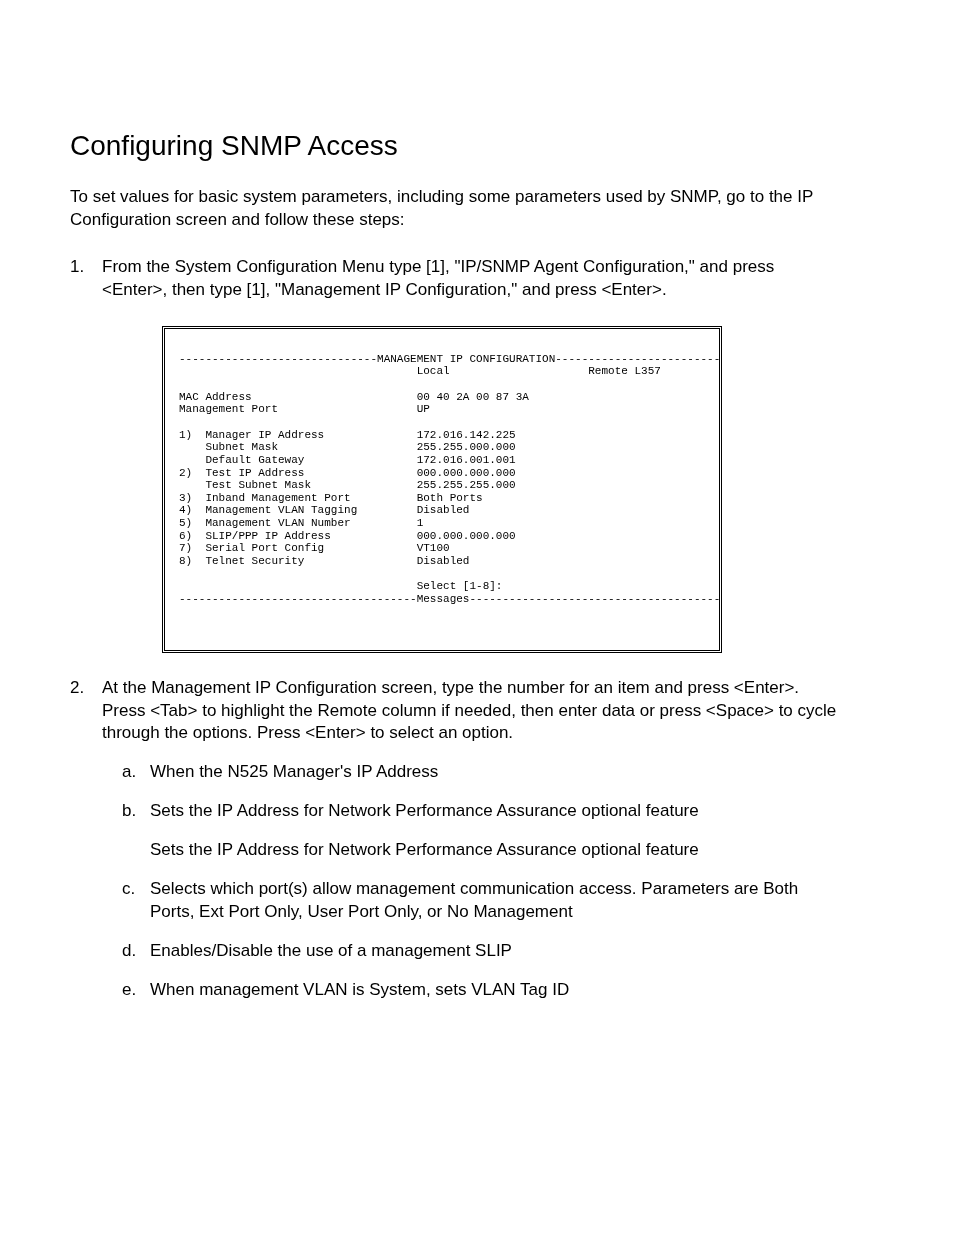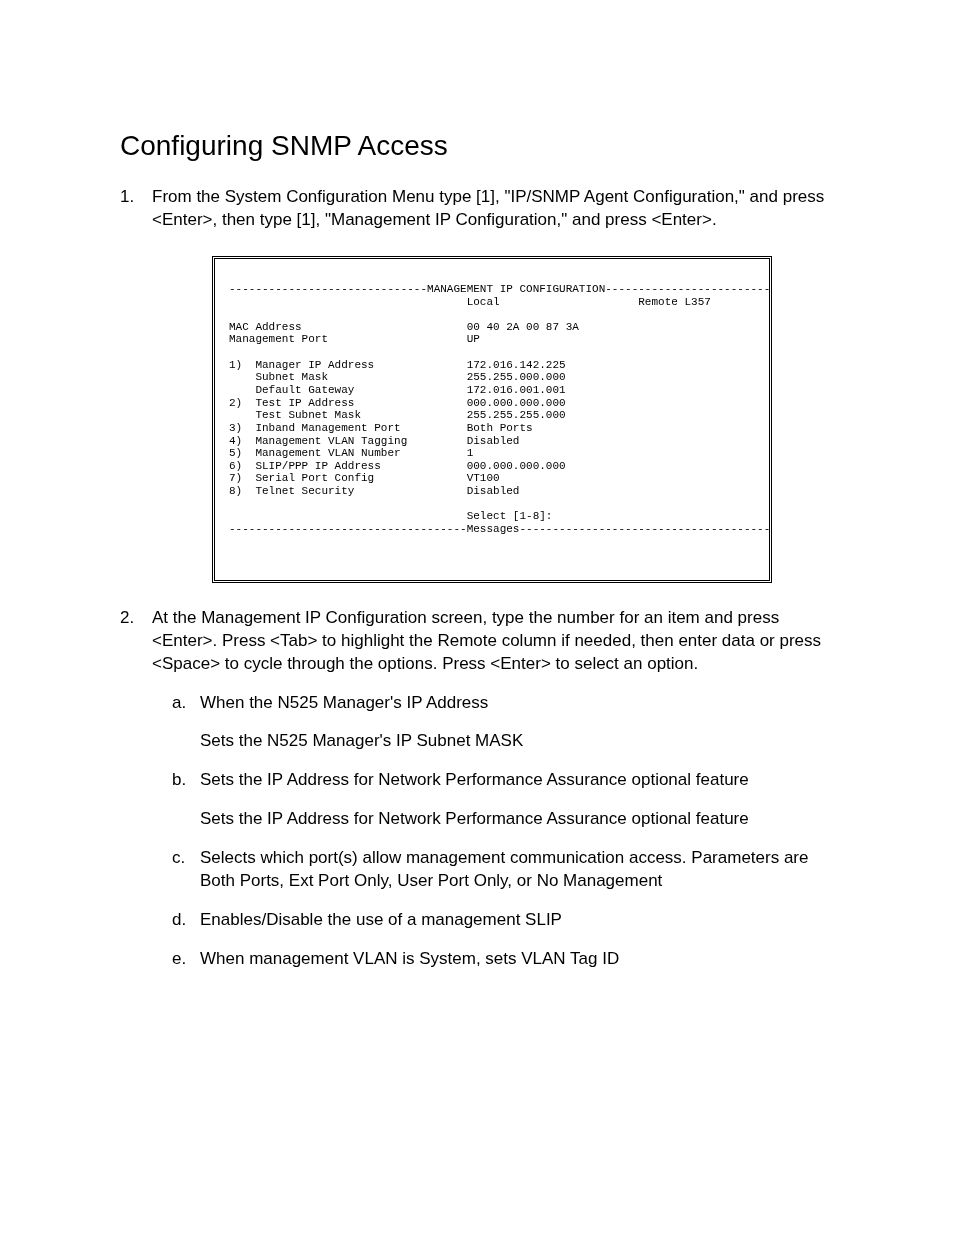--- a/index.html
+++ b/index.html
@@ -6,21 +6,21 @@
     font-family: Arial, Helvetica, sans-serif;
     font-size: 17px;
     color: #000;
     background: #fff;
     margin: 0;
     padding: 0;
   }
   .page {
     width: 954px;
     min-height: 1235px;
-    padding: 130px 110px 80px 120px;
+    padding: 130px 110px 80px 70px;
     box-sizing: border-box;
   }
   h1 {
     font-size: 28px;
     font-weight: normal;
     margin: 0 0 24px 0;
   }
   p.intro {
     margin: 0 0 24px 0;
     line-height: 1.35;
@@ -74,20 +74,21 @@
   }
   .desc:last-child {
     margin-bottom: 0;
   }
 </style>
 </head>
 <body>
 
 <div class="page">
   <h1>Configuring SNMP Access</h1>
+  <p class="intro">To set values for basic system parameters, including some parameters used by SNMP, go to the IP Configuration screen and follow these steps:</p>
 
   <ol class="main">
     <li>
       <span class="num">1.</span>
       <span>From the System Configuration Menu type [1], "IP/SNMP Agent Configuration," and press &lt;Enter&gt;, then type [1], "Management IP Configuration," and press &lt;Enter&gt;.</span>
 
       <div class="terminal-wrap">
         <div class="terminal" id="terminal">------------------------------MANAGEMENT IP CONFIGURATION---------------------------
                                     Local                     Remote L357
 
@@ -112,21 +113,20 @@
     </li>
 
     <li>
       <span class="num">2.</span>
       <span>At the Management IP Configuration screen, type the number for an item and press &lt;Enter&gt;. Press &lt;Tab&gt; to highlight the Remote column if needed, then enter data or press &lt;Space&gt; to cycle through the options. Press &lt;Enter&gt; to select an option.</span>
 
       <ol class="sub" id="sublist">
           <li>
             <span class="let">a.</span>
             <div class="desc">When the N525 Manager's IP Address</div>
-            <div class="desc">Sets the N525 Manager's IP Subnet MASK</div>
           </li>
           <li>
             <span class="let">b.</span>
             <div class="desc">Sets the IP Address for Network Performance Assurance optional feature</div>
             <div class="desc">Sets the IP Address for Network Performance Assurance optional feature</div>
           </li>
           <li>
             <span class="let">c.</span>
             <div class="desc">Selects which port(s) allow management communication access. Parameters are Both Ports, Ext Port Only, User Port Only, or No Management</div>
           </li>

